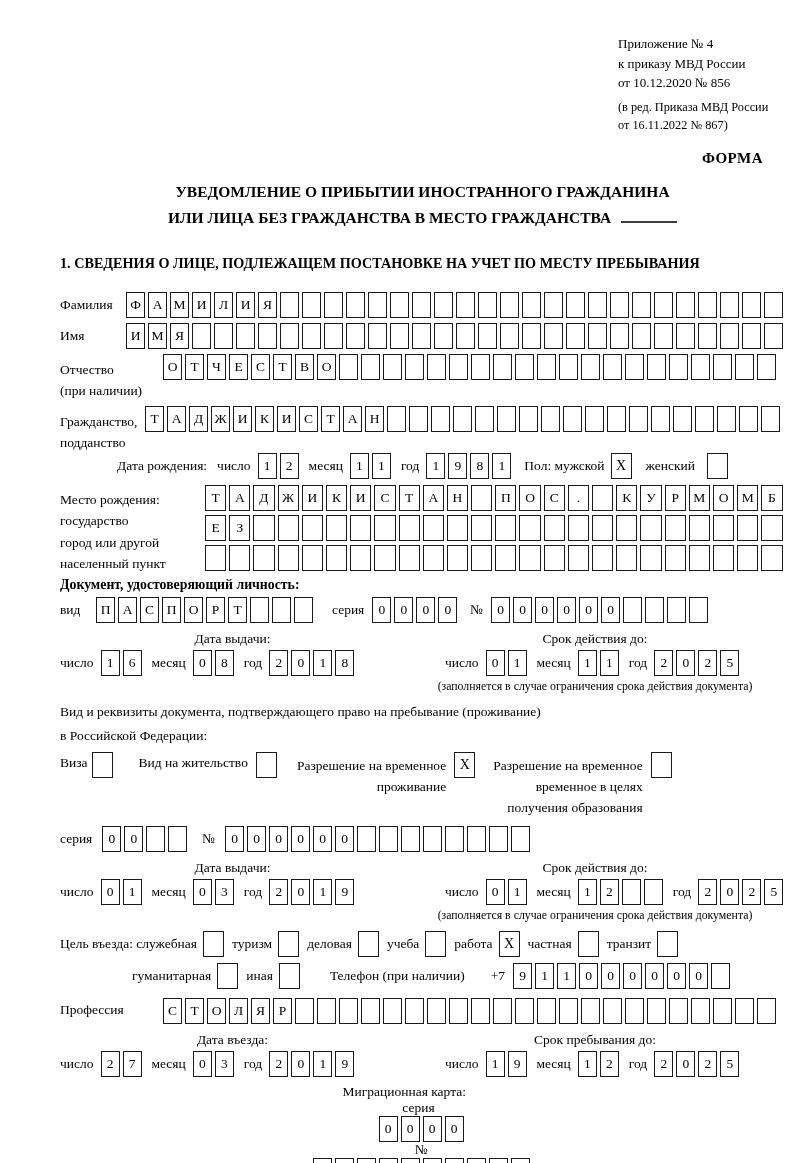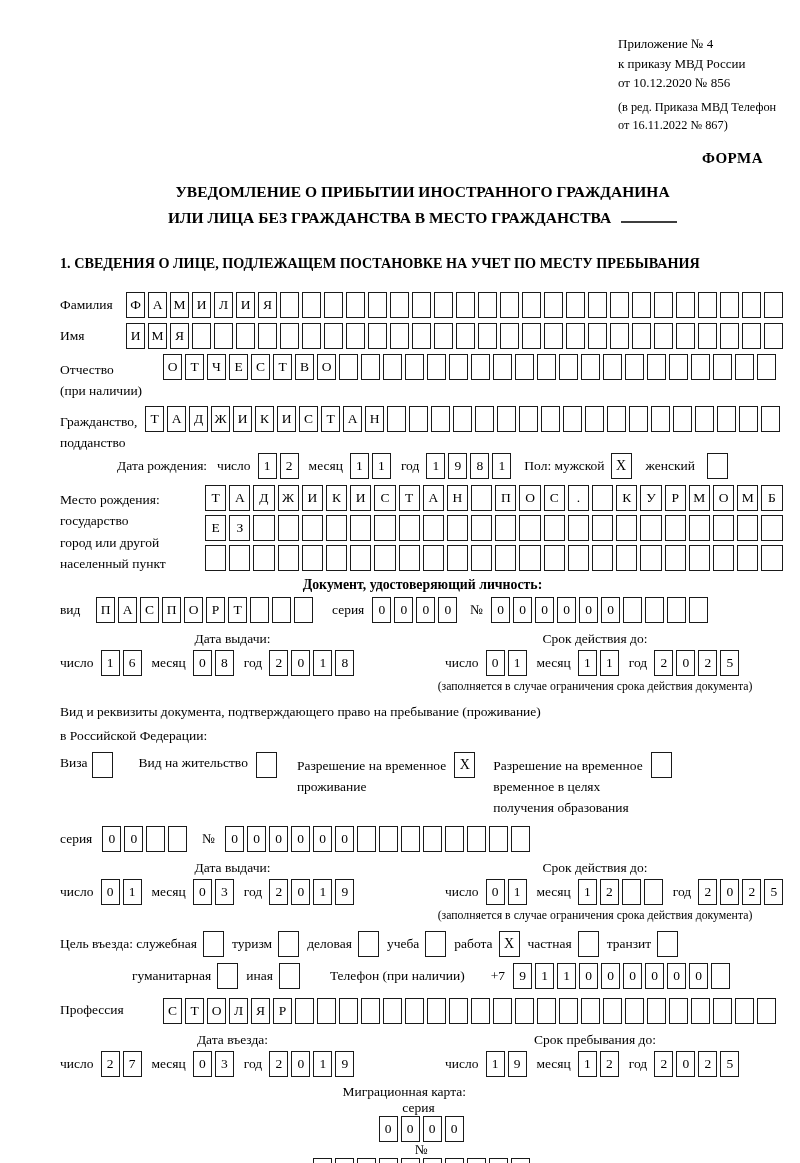--- a/index.html
+++ b/index.html
@@ -37,28 +37,28 @@
   .dnote{font-size:11.8px;margin-top:3px;text-align:center;}
 
   .inline-row{display:flex;align-items:center;font-size:13.5px;}
   .inline-row .gap{width:10px;flex:none;}
 
   
   .bp{display:flex;margin-top:6px;font-size:13.5px;}
   .bp-labels{flex:none;width:145px;line-height:21.5px;padding-top:4px;}
   .bp-grids .grid{margin-bottom:4px;}
 
-  .center-bold{font-weight:bold;text-align:center;font-size:13.8px;margin-top:2px;}
+  .center-bold{font-weight:bold;text-align:left;font-size:13.8px;margin-top:2px;}
   .para{font-size:13.5px;line-height:24px;margin-top:6px;}
 
   
   .optrow{display:flex;align-items:flex-start;margin-top:2px;font-size:13.5px;}
   .opt{display:flex;align-items:flex-start;}
   .opt .olabel{padding-top:5px;}
-  .opt .olabel.center{text-align:left;line-height:21px;}
+  .opt .olabel.center{text-align:right;line-height:21px;}
   .opt .checkbox{margin-left:8px;margin-top:2px;}
 
   .purpose-line{display:flex;align-items:center;font-size:13.5px;margin-top:8px;}
   .purpose-line .checkbox{margin:0 8px 0 6px;}
   .purpose-line2{margin-left:72px;margin-top:6px;}
 
   
   .rep{display:flex;margin-top:6px;font-size:13.5px;}
   .rep-labels{flex:none;width:143px;line-height:22px;padding-top:2px;}
   .rep-grids .grid{margin-bottom:5px;}
@@ -67,21 +67,21 @@
 <body>
 
 <div class="page">
 
   <div class="annex">
     <div>Приложение № 4</div>
     <div>к приказу МВД России</div>
     <div>от 10.12.2020 № 856</div>
   </div>
   <div class="amend">
-    <div>(в ред. Приказа МВД Телефон</div>
+    <div>(в ред. Приказа МВД России</div>
     <div>от 16.11.2022 № 867)</div>
   </div>
   <div class="form-label">ФОРМА</div>
 
   <div class="title">
     <div>УВЕДОМЛЕНИЕ О ПРИБЫТИИ ИНОСТРАННОГО ГРАЖДАНИНА</div>
     <div><span>ИЛИ ЛИЦА БЕЗ ГРАЖДАНСТВА В МЕСТО ГРАЖДАНСТВА</span><span class="title-underline"></span></div>
   </div>
 
   <div class="sec-heading">1. СВЕДЕНИЯ О ЛИЦЕ, ПОДЛЕЖАЩЕМ ПОСТАНОВКЕ НА УЧЕТ ПО МЕСТУ ПРЕБЫВАНИЯ</div>

